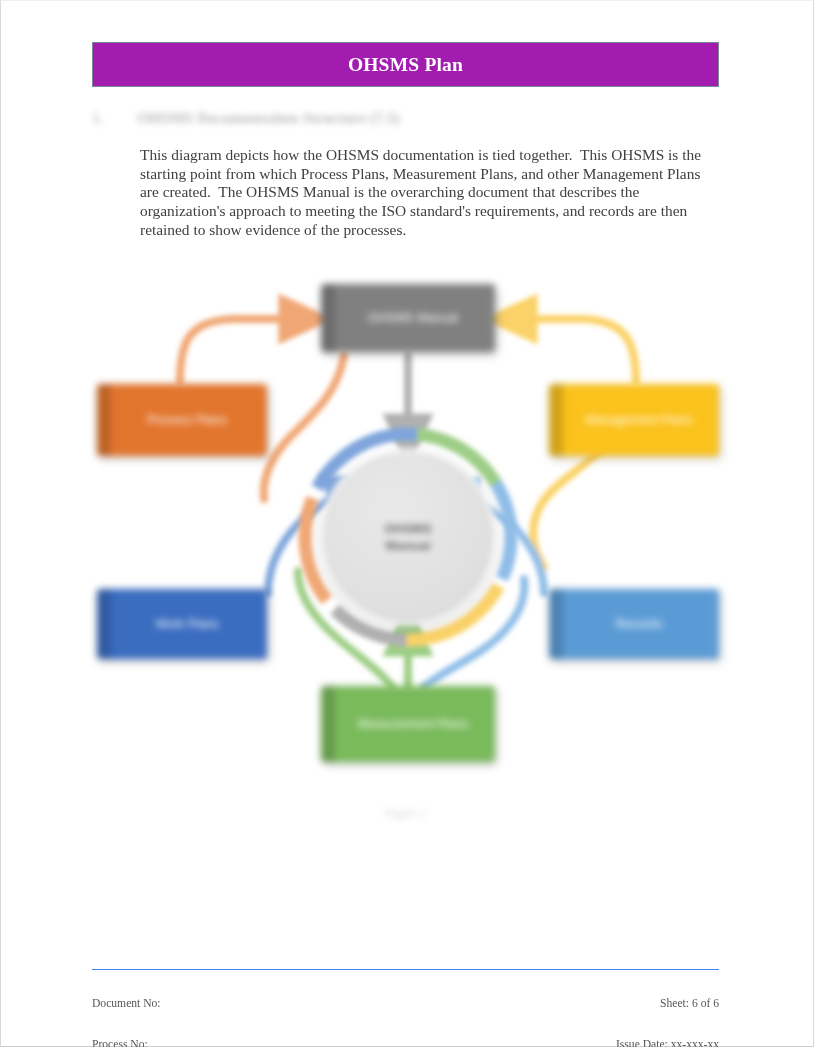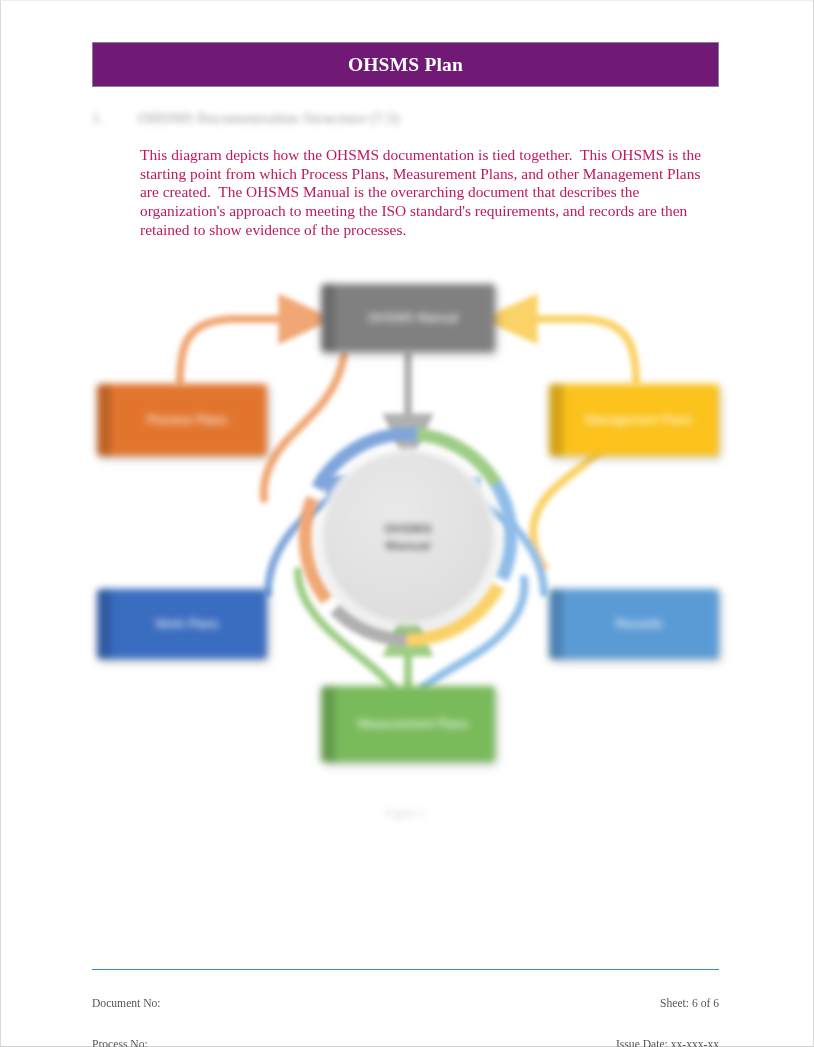--- a/index.html
+++ b/index.html
@@ -22,21 +22,21 @@
     border-right: 1px solid #d9d9d9;
     border-top: 1px solid #efefef;
     border-bottom: 1px solid #cfcfcf;
   }
 
   
   #title-bar {
     position: absolute;
     left: 91px; top: 41px;
     width: 627px; height: 45px;
-    background: #701a75;
+    background: #a21caf;
     border: 1px solid #7e8794;
     display: flex;
     align-items: center;
     justify-content: center;
   }
   #title-bar .title-text {
     color: #ffffff;
     font-size: 19.5px;
     font-weight: bold;
     letter-spacing: .2px;
@@ -65,21 +65,21 @@
     white-space: nowrap;
   }
 
   
   #intro-paragraph {
     position: absolute;
     left: 139px; top: 145px;
     width: 576px;
     font-size: 15.4px;
     line-height: 18.7px;
-    color: #be185d;
+    color: #404040;
     text-align: left;
     white-space: pre-wrap;
   }
 
   
   #diagram {
     position: absolute;
     left: 91px; top: 262px;
     width: 627px; height: 520px;
   }

